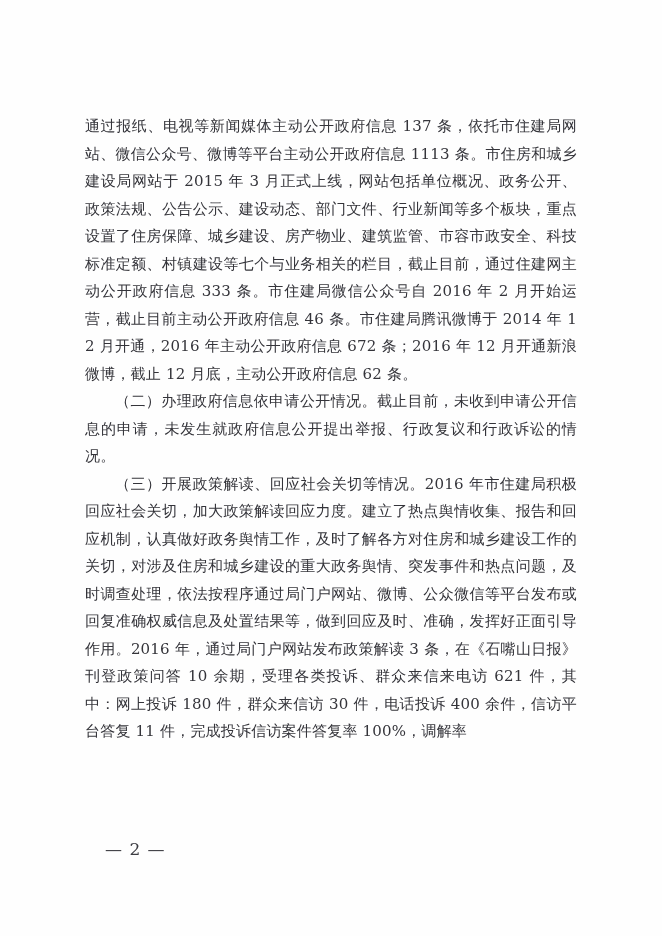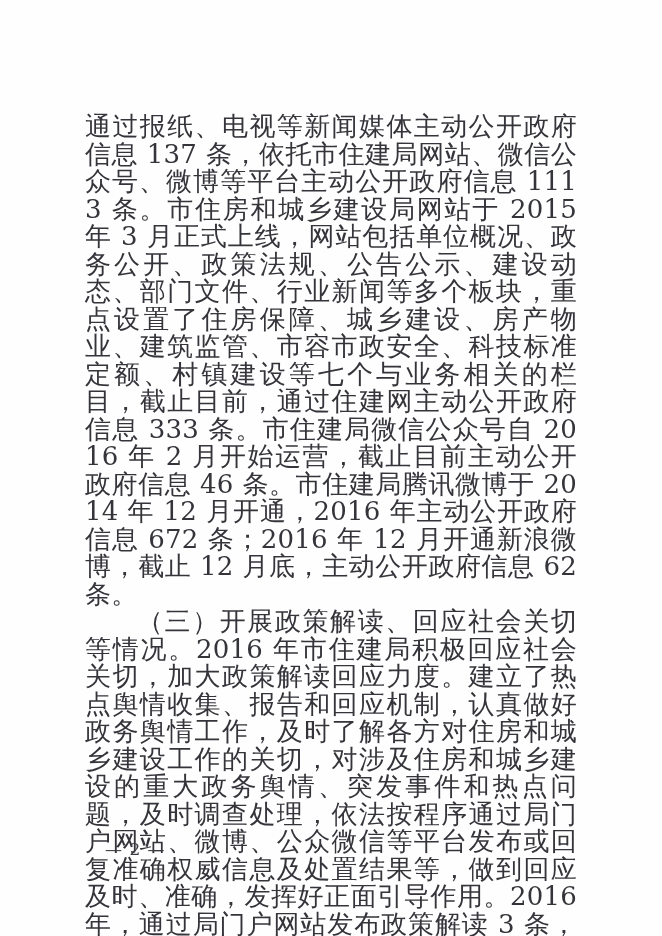--- a/index.html
+++ b/index.html
@@ -28,21 +28,21 @@
     pointer-events: none;
   }
   .textblock {
     position: absolute;
     left: 85px;
     top: 113px;
     width: 492px;
   }
   .para {
     margin: 0;
-    font-size: 26px;
+    font-size: 15px;
     line-height: 27.5px;
     color: #34343a;
     text-align: justify;
     text-justify: inter-ideograph;
     letter-spacing: 0.2px;
     word-break: break-all;
     -webkit-font-smoothing: antialiased;
   }
   .para.indent {
     text-indent: 2em;
@@ -72,20 +72,21 @@
 <body>
 
 <div class="page">
 
   <div class="scan-tint"></div>
 
   <div class="textblock">
 
     <p class="para">通过报纸、电视等新闻媒体主动公开政府信息 137 条，依托市住建局网站、微信公众号、微博等平台主动公开政府信息 1113 条。市住房和城乡建设局网站于 2015 年 3 月正式上线，网站包括单位概况、政务公开、政策法规、公告公示、建设动态、部门文件、行业新闻等多个板块，重点设置了住房保障、城乡建设、房产物业、建筑监管、市容市政安全、科技标准定额、村镇建设等七个与业务相关的栏目，截止目前，通过住建网主动公开政府信息 333 条。市住建局微信公众号自 2016 年 2 月开始运营，截止目前主动公开政府信息 46 条。市住建局腾讯微博于 2014 年 12 月开通，2016 年主动公开政府信息 672 条；2016 年 12 月开通新浪微博，截止 12 月底，主动公开政府信息 62 条。</p>
 
+    <p class="para indent">（二）办理政府信息依申请公开情况。截止目前，未收到申请公开信息的申请，未发生就政府信息公开提出举报、行政复议和行政诉讼的情况。</p>
 
     <p class="para indent">（三）开展政策解读、回应社会关切等情况。2016 年市住建局积极回应社会关切，加大政策解读回应力度。建立了热点舆情收集、报告和回应机制，认真做好政务舆情工作，及时了解各方对住房和城乡建设工作的关切，对涉及住房和城乡建设的重大政务舆情、突发事件和热点问题，及时调查处理，依法按程序通过局门户网站、微博、公众微信等平台发布或回复准确权威信息及处置结果等，做到回应及时、准确，发挥好正面引导作用。2016 年，通过局门户网站发布政策解读 3 条，在《石嘴山日报》刊登政策问答 10 余期，受理各类投诉、群众来信来电访 621 件，其中：网上投诉 180 件，群众来信访 30 件，电话投诉 400 余件，信访平台答复 11 件，完成投诉信访案件答复率 100%，调解率</p>
 
   </div>
 
   <div class="footer">
     <span class="footer-inner">— 2 —</span>
   </div>
 
 </div>

